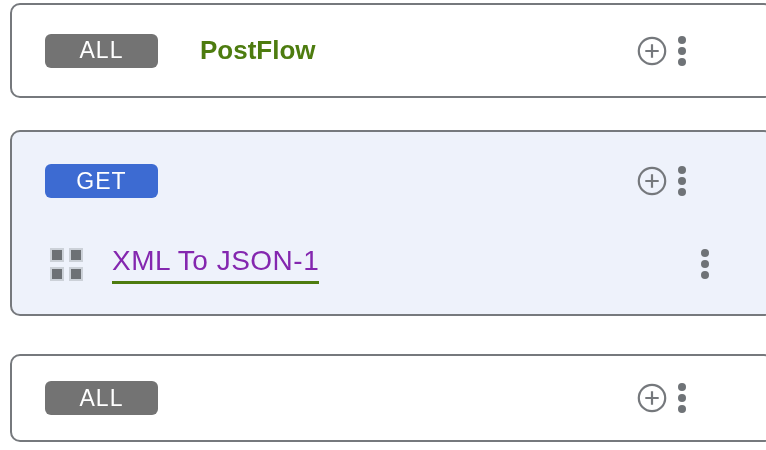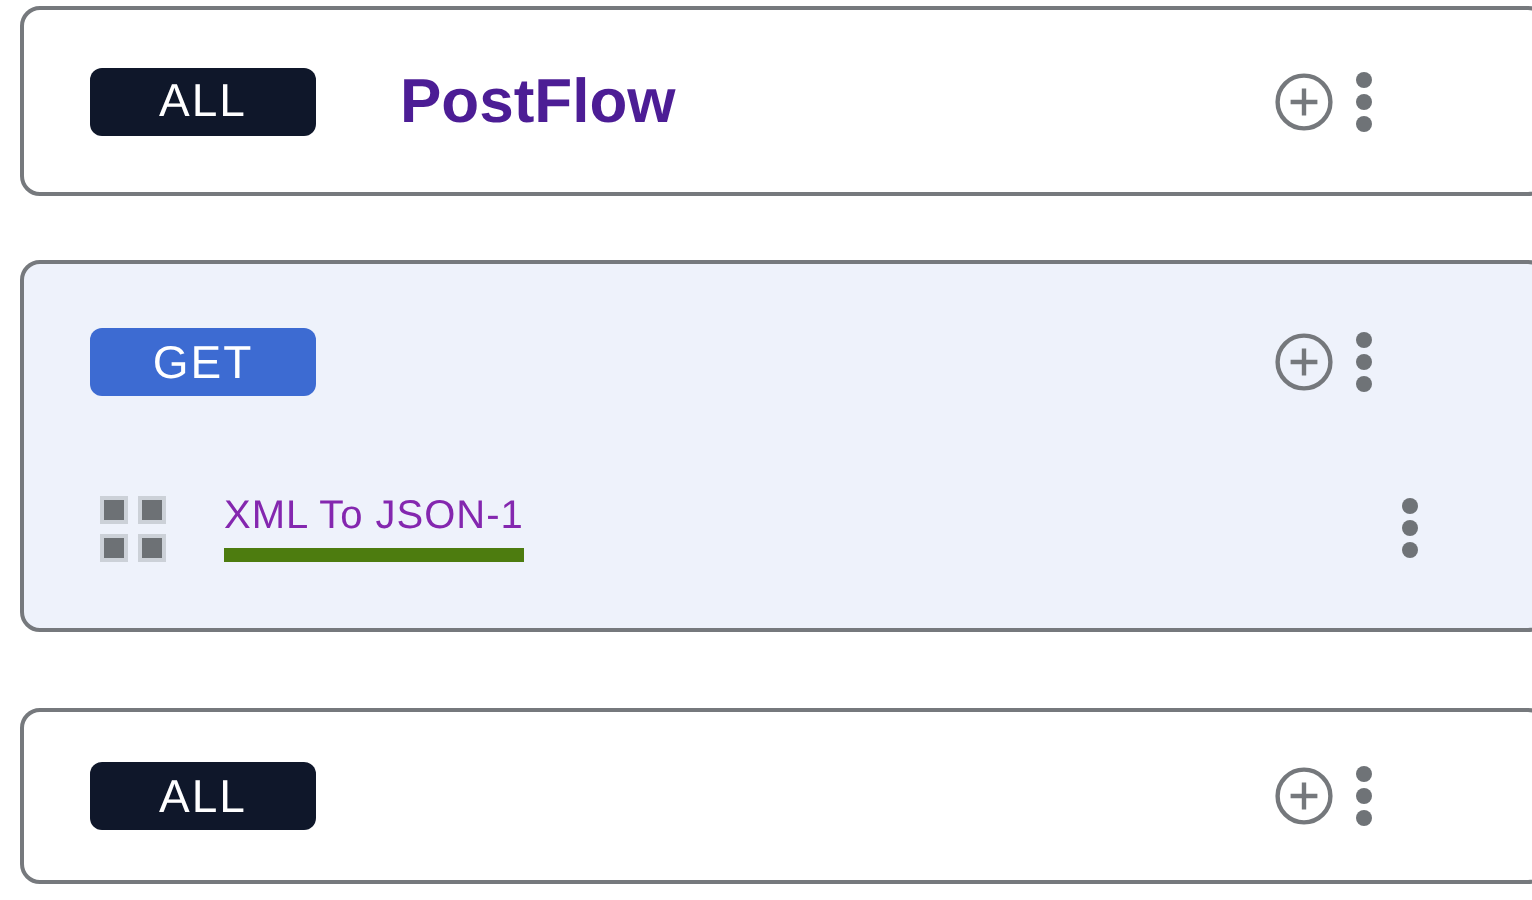--- a/index.html
+++ b/index.html
@@ -44,28 +44,28 @@
     border-radius: 6px;
     display: flex;
     align-items: center;
     justify-content: center;
     color: #ffffff;
     font-size: 23px;
     font-weight: 500;
     letter-spacing: 1px;
     flex: none;
   }
-  .badge-all { background: #0f172a; }
+  .badge-all { background: #737373; }
   .badge-get { background: #3d6bd2; }
 
   .flow-title {
     margin-left: 42px;
-    font-size: 31px;
+    font-size: 26px;
     font-weight: 700;
-    color: #4c1d95;
+    color: #4d7c0f;
     white-space: nowrap;
   }
 
   .actions {
     position: absolute;
     left: 625px;
     top: 50%;
     transform: translateY(-50%);
     display: flex;
     align-items: center;
@@ -103,24 +103,24 @@
     gap: 5px;
     flex: none;
   }
   .grid-icon i {
     background: #6d7175;
     border: 2px solid #ccd1d8;
   }
 
   a.step-link {
     margin-left: 29px;
-    font-size: 20px;
+    font-size: 28px;
     color: #8427af;
     text-decoration: none;
-    border-bottom: 7px solid #4d7c0f;
+    border-bottom: 3px solid #4d7c0f;
     padding-bottom: 4px;
     letter-spacing: 0.5px;
     white-space: nowrap;
     cursor: pointer;
   }
 </style>
 </head>
 <body>
 
 <div class="viewport">

